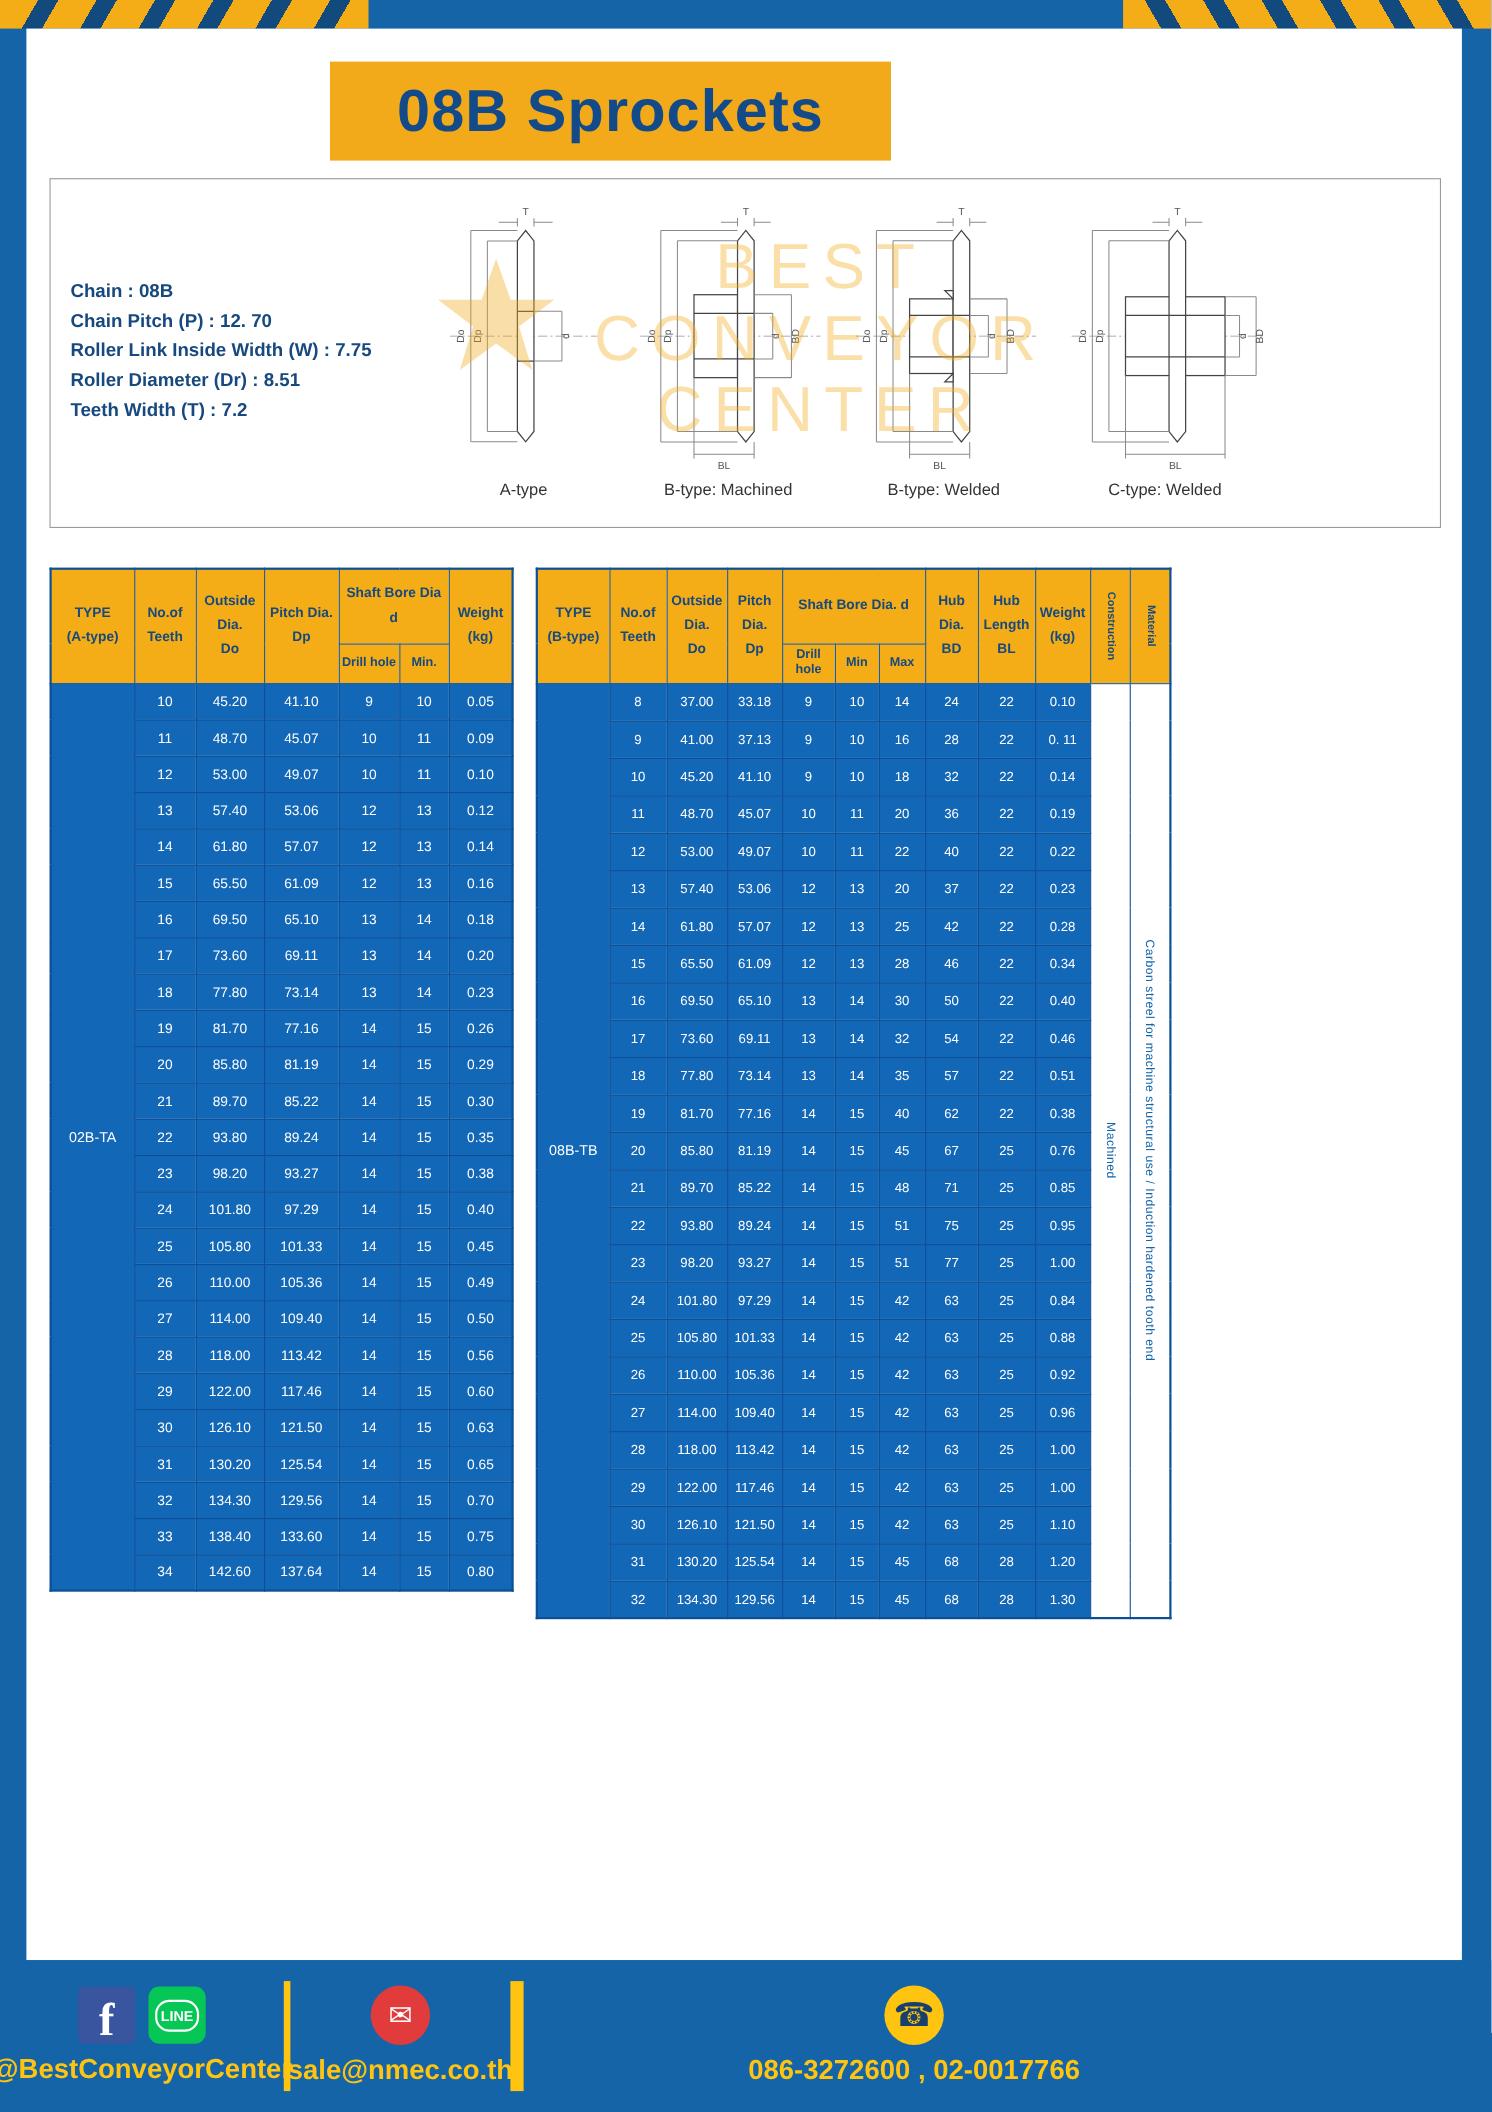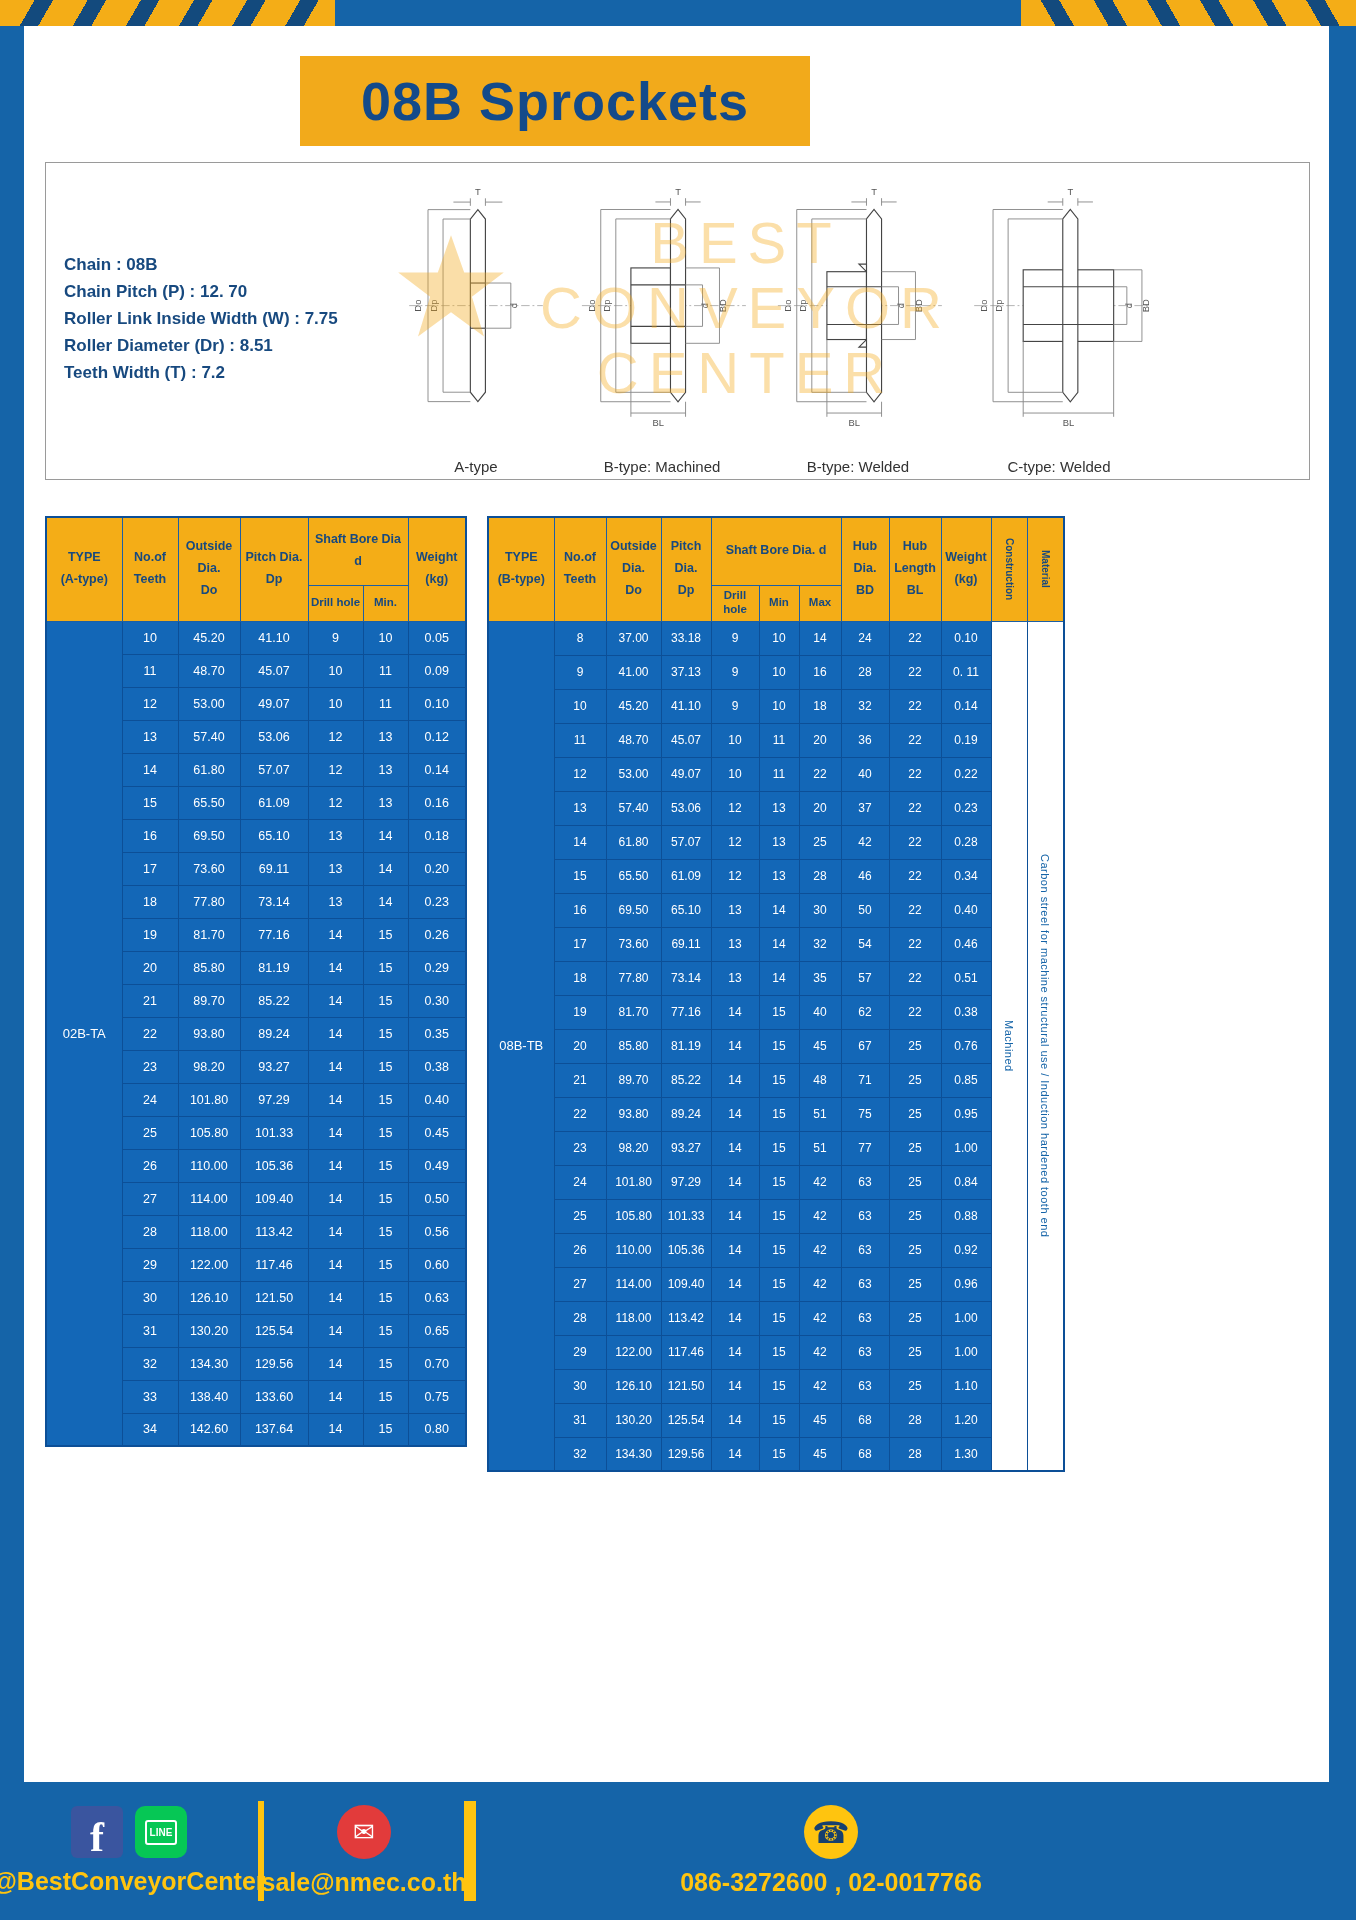--- a/index.html
+++ b/index.html
@@ -14,21 +14,21 @@
 
   .banner { position:absolute; left:276px; top:30px; width:510px; height:90px; background:#f2aa1b;
             display:flex; align-items:center; justify-content:center; }
   .banner h1 { font-size:54px; font-weight:bold; color:#134a8a; letter-spacing:1px; }
 
   .diag-box { position:absolute; left:21px; top:136px; width:1265px; height:318px; background:#fff; border:1px solid #9a9a9a; }
   .specs { position:absolute; left:18px; top:88px; color:#17497f; font-weight:bold; font-size:17px; line-height:27px; }
 
   .figs { position:absolute; left:350px; top:22px; display:flex; gap:16px; }
   .fig { display:flex; flex-direction:column; align-items:center; }
-  .fig .cap { margin-top:28px; font-size:15px; color:#333; }
+  .fig .cap { margin-top:7px; font-size:15px; color:#333; }
   svg .pln { stroke:#444; fill:#ffffff; stroke-width:1.2; }
   svg .bln { stroke:#444; stroke-width:1.2; }
   svg .dln { stroke:#8a8a8a; stroke-width:1; }
   svg .cl  { stroke:#9b9b9b; stroke-width:0.8; stroke-dasharray:9 3 2 3; }
   svg text.dim { font-size:10px; fill:#555; font-family:"Liberation Sans",sans-serif; text-anchor:middle; }
 
   .watermark { position:absolute; left:420px; top:48px; width:560px; text-align:center; pointer-events:none;
                color:rgba(244,170,28,0.38); font-weight:normal; line-height:1.12; letter-spacing:10px; font-size:58px; }
   .wm-star { position:absolute; left:350px; top:70px; pointer-events:none; opacity:0.38; }
 
@@ -51,21 +51,21 @@
             display:flex; align-items:stretch; }
   .fsec { display:flex; flex-direction:column; align-items:center; justify-content:center; gap:9px; }
   .fsec .flabel { color:#ffc40f; font-weight:bold; font-size:25px; white-space:nowrap; }
   .fsep { width:6px; height:100px; background:#ffc40f; align-self:center; }
   .icons-row { display:flex; gap:12px; align-items:center; }
   .icon-fb { width:52px; height:52px; background:#3a559f; border-radius:6px; color:#fff; font-weight:bold;
              font-size:42px; display:flex; align-items:flex-end; justify-content:center; line-height:0.95;
              font-family:"Liberation Serif",serif; overflow:hidden; }
   .icon-line { width:52px; height:52px; background:#06c755; border-radius:10px; display:flex; align-items:center;
                justify-content:center; }
-  .icon-line span { color:#fff; font-weight:bold; font-size:10px; border:2px solid #fff; border-radius:3px; padding:5px 3px; }
+  .icon-line span { color:#fff; font-weight:bold; font-size:13px; border:2px solid #fff; border-radius:13px; padding:5px 3px; }
   .icon-round { width:54px; height:54px; border-radius:50%; display:flex; align-items:center; justify-content:center; }
   .icon-mail { background:#e23b3b; color:#fff; font-size:26px; }
   .icon-globe { background:#35b6e9; }
   .icon-phone { background:#ffc40f; color:#17406e; font-size:30px; }
 </style>
 </head>
 <body>
 
 <div class="root">
   <div class="stripe stripe-left"></div>

